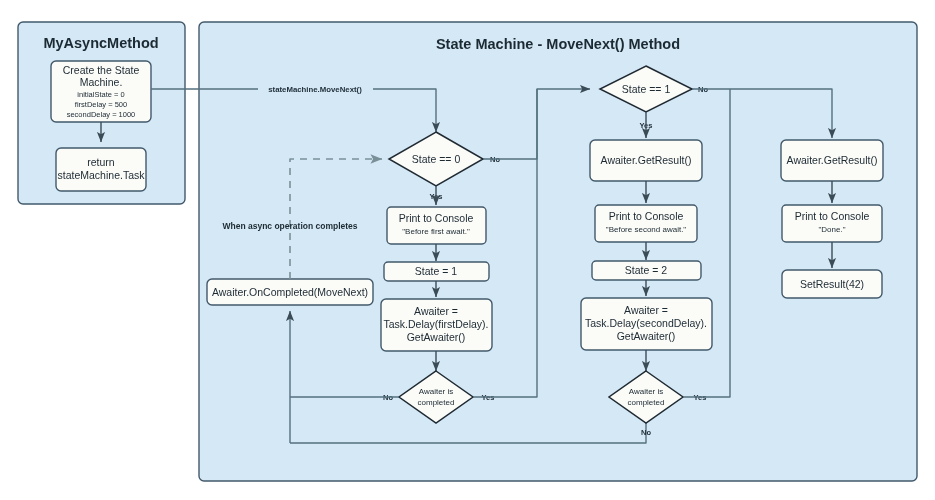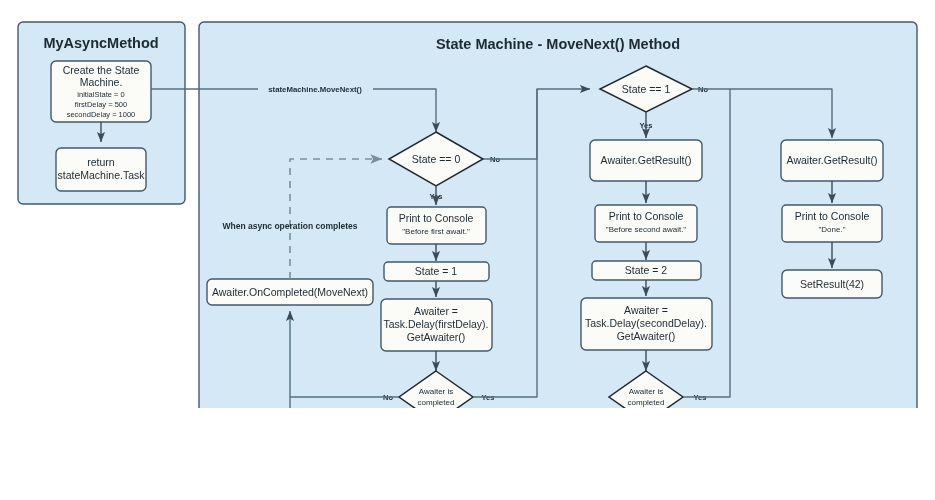--- a/index.html
+++ b/index.html
@@ -1,17 +1,17 @@
 <!DOCTYPE html>
 <html><head>
 <meta charset="utf-8">
 <style>
   html,body{margin:0;padding:0;background:#ffffff;}
   body{font-family:"Liberation Sans",sans-serif;}
-  #stage{position:relative;width:935px;height:408px;background:#ffffff;overflow:hidden;}
+  #stage{position:relative;width:935px;height:500px;background:#ffffff;overflow:hidden;}
   svg#diagram{position:absolute;left:0;top:0;width:935px;height:500px;}
 
   .container-rect{fill:#d5e8f5;stroke:#42596b;stroke-width:1.4;}
   .node-rect{fill:#fbfbf7;stroke:#42596b;stroke-width:1.4;}
   .node-diamond{fill:#fbfbf7;stroke:#1f2a33;stroke-width:1.5;}
   .edge{fill:none;stroke:#55707f;stroke-width:1.4;stroke-linejoin:round;}
   .edge-dark{fill:none;stroke:#3b4c57;stroke-width:1.4;stroke-linejoin:round;}
   .edge-dash{fill:none;stroke:#7a9099;stroke-width:1.6;stroke-dasharray:7 6;stroke-linejoin:round;}
 
   text{font-family:"Liberation Sans",sans-serif;fill:#1c2a33;}

